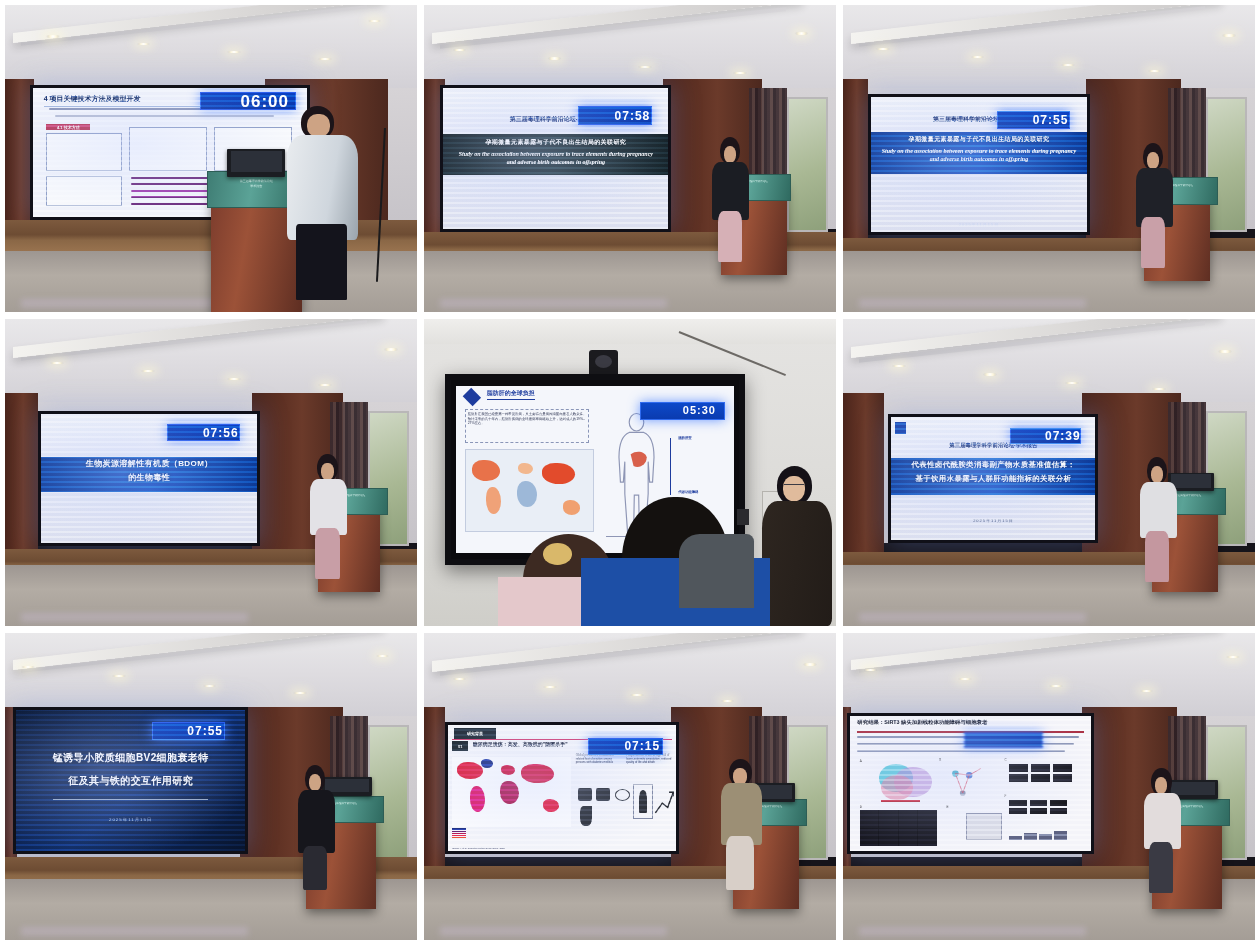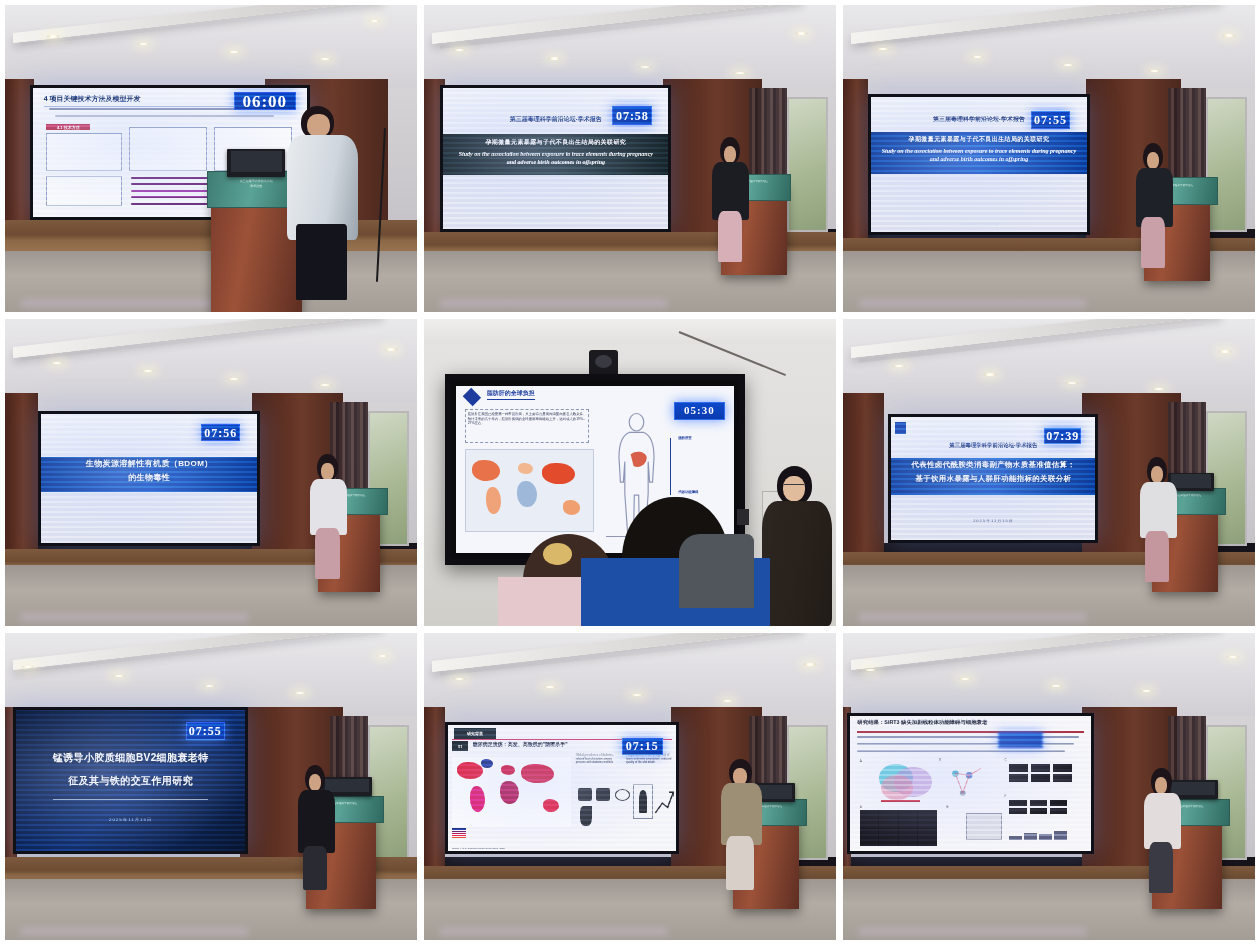--- a/index.html
+++ b/index.html
@@ -121,27 +121,28 @@
     position:absolute;left:0;right:0;text-align:center;color:#cfd9f2;
     letter-spacing:1px;
   }
   .s-date-dk{color:#9fb3dd;}
 
   
   .timer{
     position:absolute;
     background:linear-gradient(180deg,#0d49c9,#0a3bb0);
     color:#ffffff;
-    font-family:Liberation Serif, serif;
+    font-family:Liberation Sans, sans-serif;
     font-weight:bold;
     display:flex;align-items:center;justify-content:center;
     letter-spacing:1px;
     border:1px solid #2f6bf0;
     box-shadow:0 0 12px rgba(60,120,255,.75);
     line-height:1;
+    padding-left:34px;
   }
   .timer.blurred{filter:blur(1.1px);opacity:.9;}
 
   
   .dense{position:absolute;inset:0;background:#f3f5fb;}
   .dense-title{
     position:absolute;left:4%;top:5%;right:6%;
     color:#0d2a6a;font-weight:bold;
     border-bottom:1px solid #7e9ad0;
     padding-bottom:2px;

